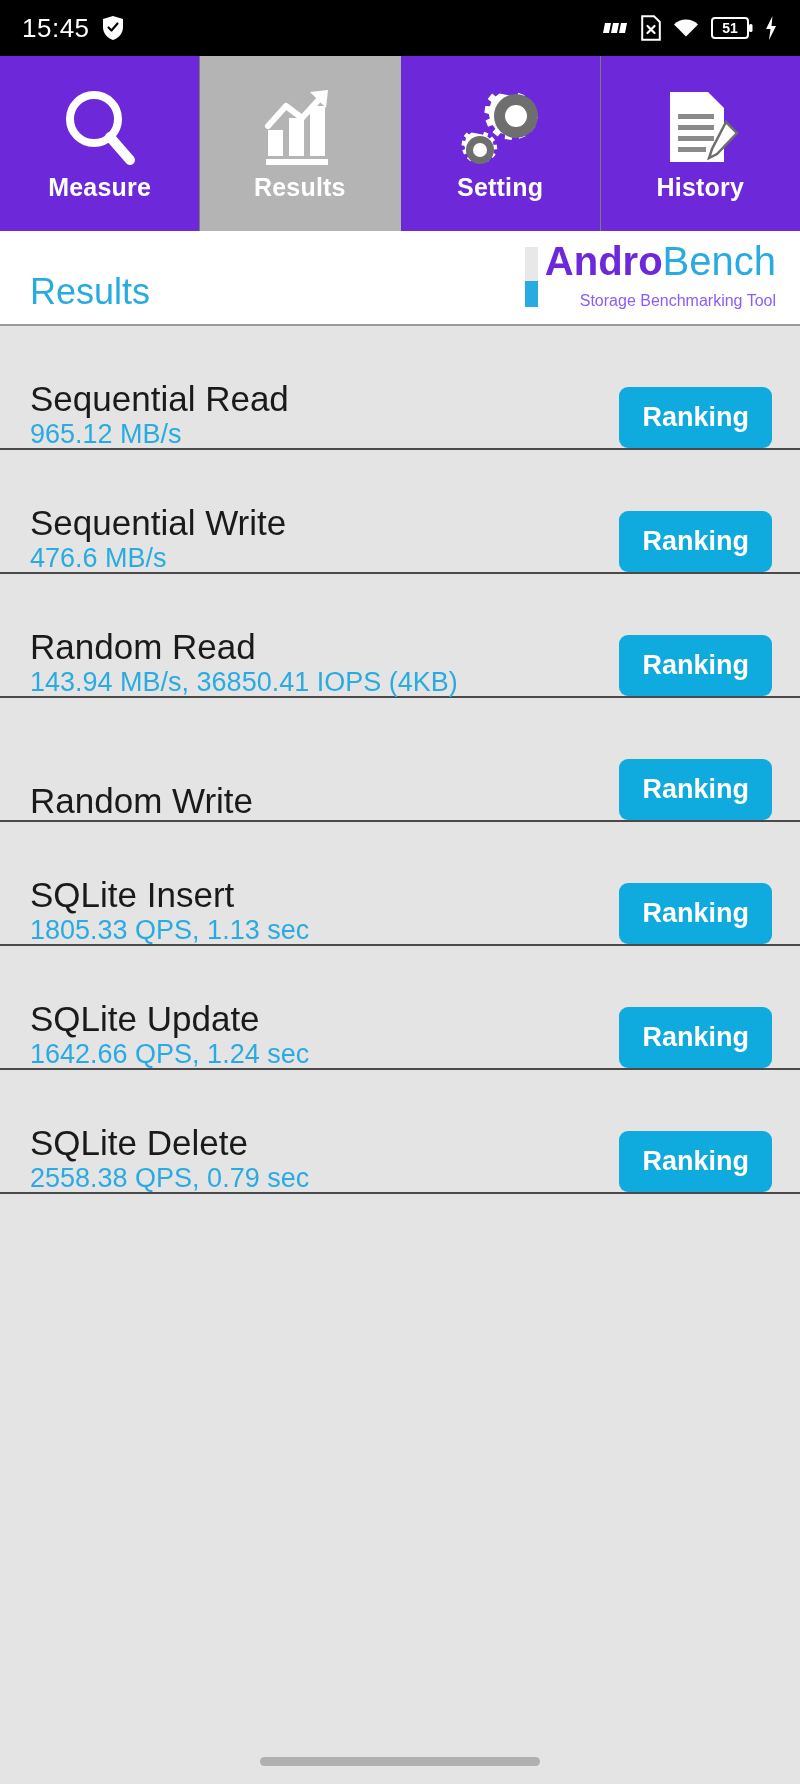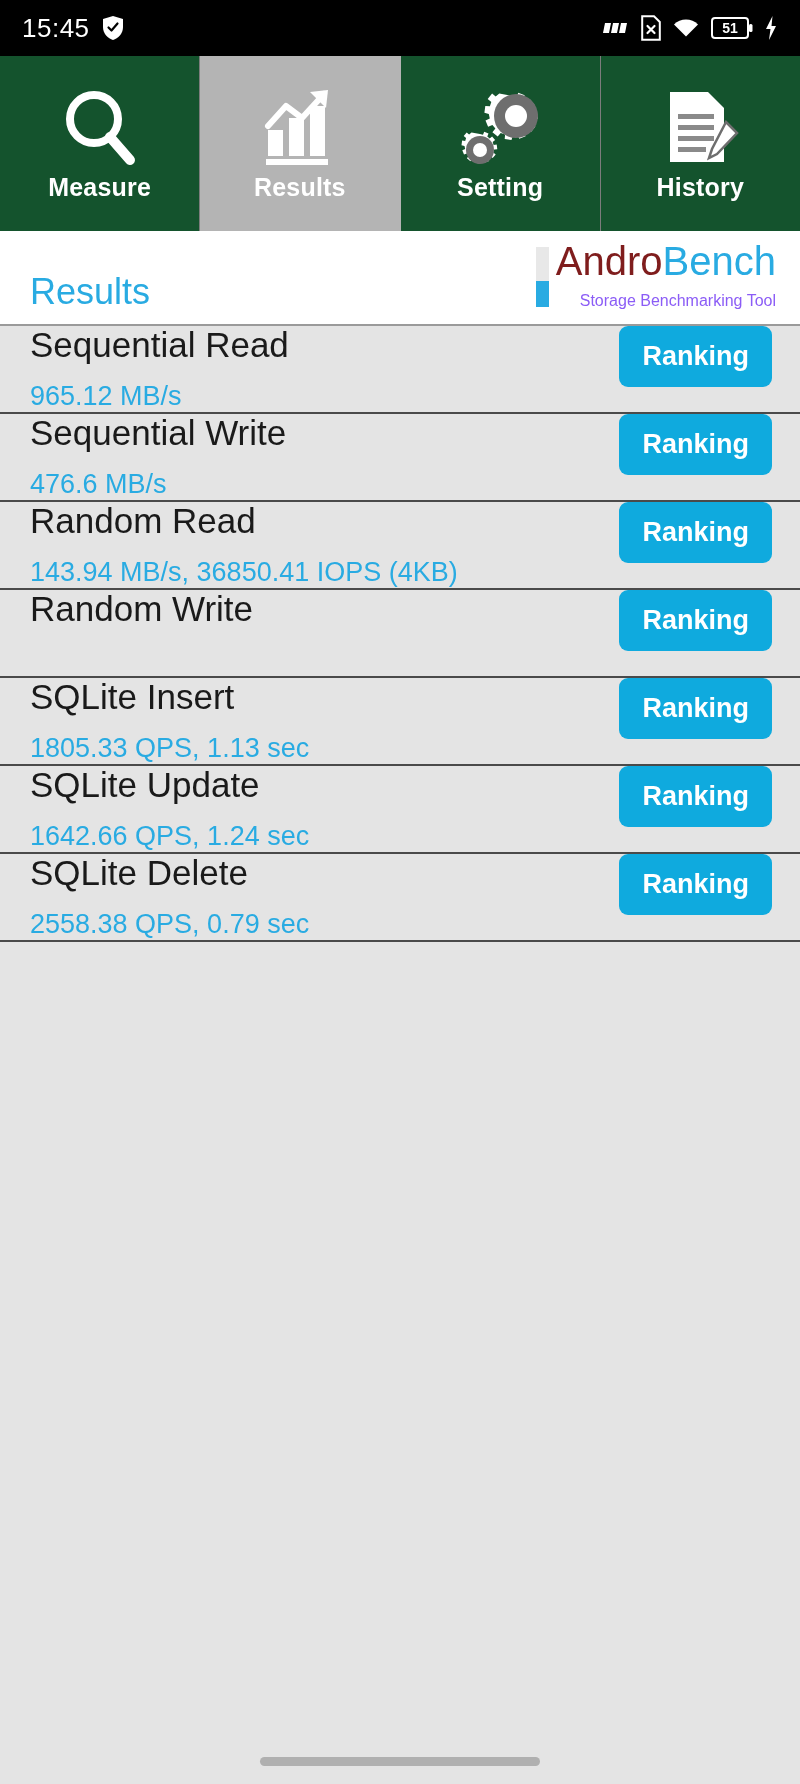--- a/index.html
+++ b/index.html
@@ -17,21 +17,21 @@
     padding:0 22px;
   }
   .sb-time{ font-size:26px; letter-spacing:.5px; font-weight:400; }
   .sb-left{ display:flex; align-items:center; gap:12px; }
   .sb-right{ margin-left:auto; display:flex; align-items:center; gap:11px; }
   .sb-icon{ display:flex; align-items:center; }
 
   
   .tabbar{ height:175px; display:flex; background:#6e6e6e; }
   .tab{
-    flex:1; background:#14532d;
+    flex:1; background:#6d28d9;
     display:flex; flex-direction:column;
     align-items:center; justify-content:center;
     position:relative; color:#fff;
     border-right:1px solid #7c7c7c;
   }
   .tab:last-child{ border-right:none; }
   .tab.active{ background:#b4b4b4; border-right-color:#b4b4b4; }
   .tab-ico{ height:86px; display:flex; align-items:center; justify-content:center; }
   .tab-label{ font-size:25px; font-weight:bold; margin-top:2px; letter-spacing:.2px; }
 
@@ -42,35 +42,35 @@
     padding:0 24px 14px 30px;
     border-bottom:2px solid #9a9a9a;
   }
   .page-title{ font-size:36px; color:#29abe2; font-weight:400; line-height:1; }
   .brand{ display:flex; align-items:flex-start; }
   .brand-bars{ display:flex; flex-direction:column; width:13px; margin:6px 7px 0 0; }
   .brand-bar-top{ height:34px; background:#e8e8e8; }
   .brand-bar-bot{ height:26px; background:#29abe2; }
   .brand-text{ display:flex; flex-direction:column; align-items:flex-end; }
   .brand-name{ font-size:40px; line-height:1; font-weight:400; white-space:nowrap; }
-  .brand-name .andro{ color:#7f1d1d; }
+  .brand-name .andro{ color:#6d28d9;font-weight:bold; }
   .brand-name .bench{ color:#29abe2; }
   .brand-tag{ font-size:16px; color:#8b5cf6; margin-top:11px; white-space:nowrap; }
 
   
   .list{ background:#e4e4e4; }
   .row{
-    height:88px; background:#e4e4e4;
+    height:124px; background:#e4e4e4;
     border-bottom:2px solid #4a4a4a;
-    display:flex; align-items:flex-start;
+    display:flex; align-items:flex-end;
     padding:0 28px 0 30px;
   }
   .row-texts{ flex:1; min-width:0; }
   .row-title{ font-size:35px; color:#1a1a1a; line-height:1.08; font-weight:400; }
-  .row-value{ font-size:27px; color:#29abe2; margin-top:18px; line-height:1.05; }
+  .row-value{ font-size:27px; color:#29abe2; margin-top:2px; line-height:1.05; }
   .ranking-btn{
     background:#0faade; color:#fff;
     font-size:27px; font-weight:bold;
     border:none; border-radius:9px;
     padding:15px 23px; white-space:nowrap;
     cursor:pointer; flex-shrink:0;margin-left:12px;
   }
 
   
   .filler{ background:#e4e4e4; flex:1; }

